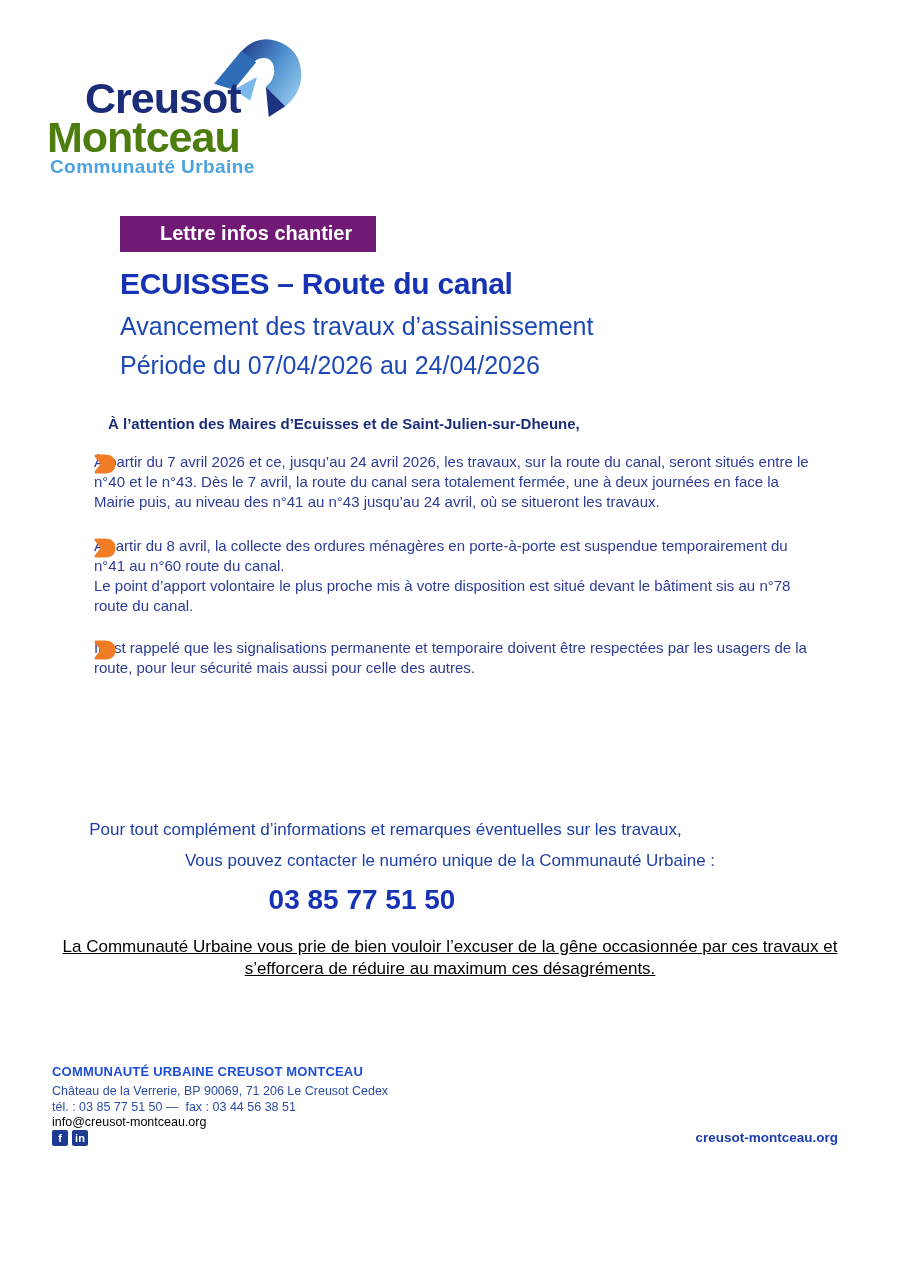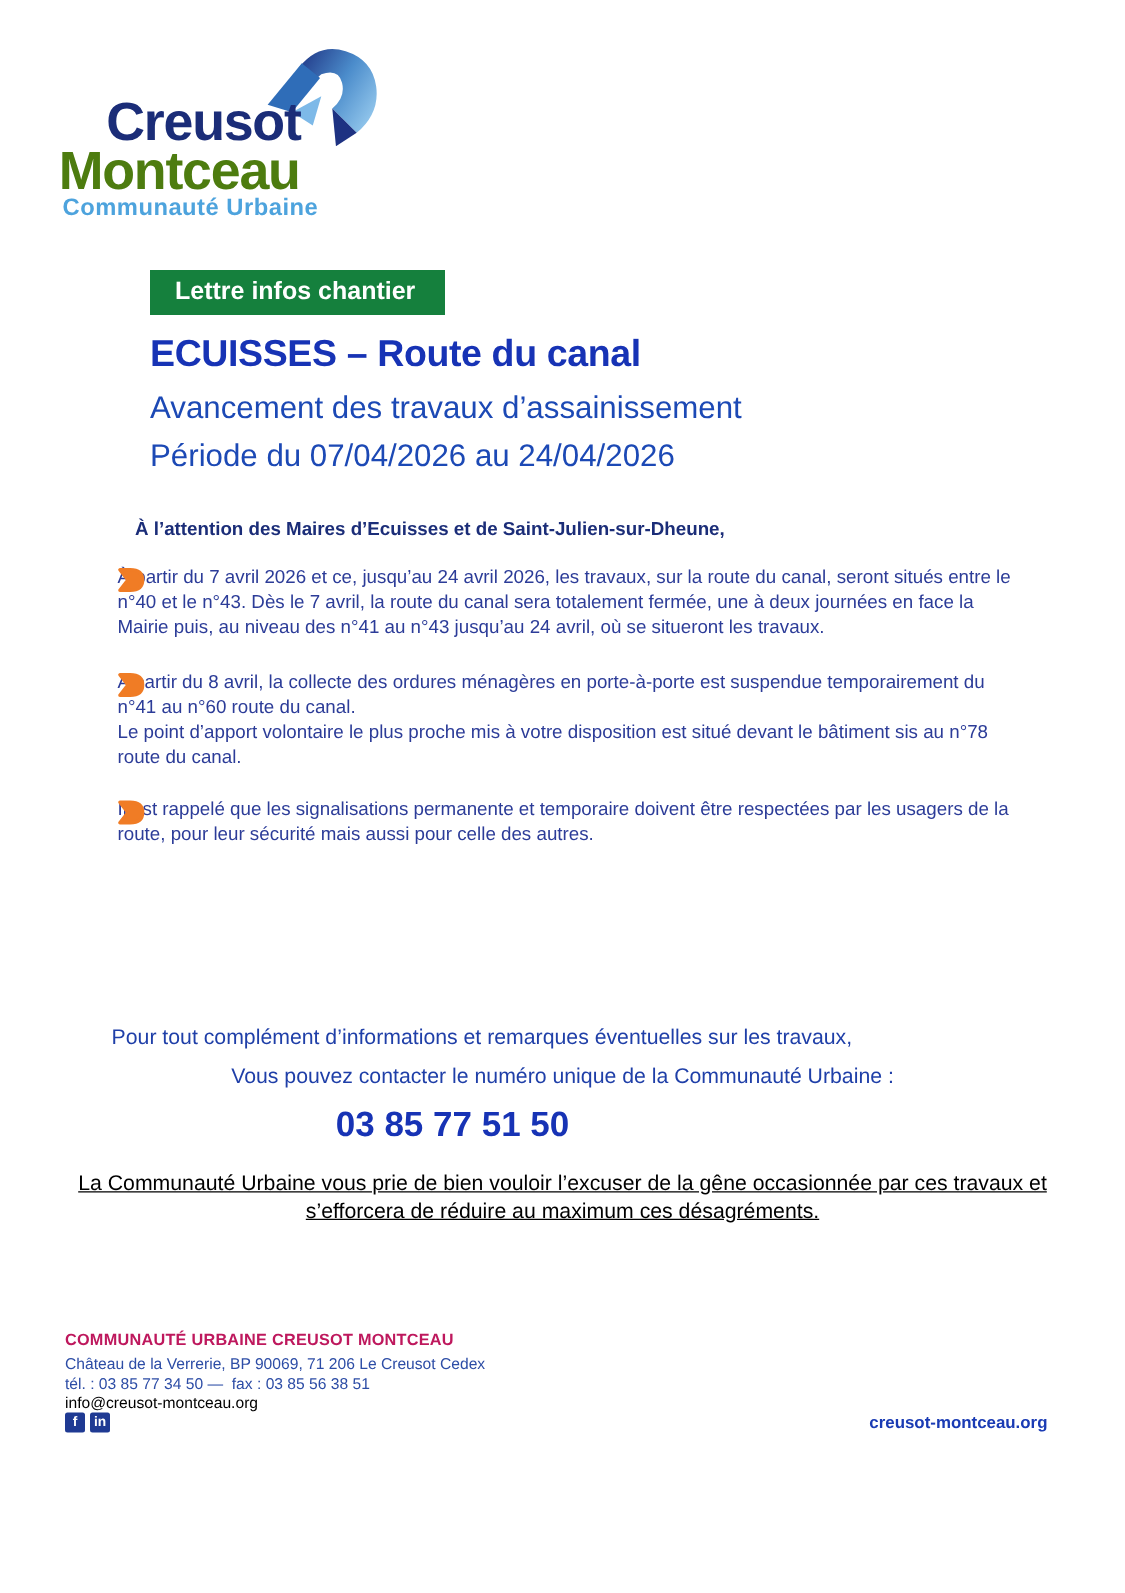--- a/index.html
+++ b/index.html
@@ -25,23 +25,23 @@
     font-size: 43px; font-weight: bold; color: #4d7c0f; letter-spacing: -1px;
   }
   .logo-tagline {
     position: absolute; left: 50px; top: 156px;
     font-size: 19px; font-weight: bold; color: #4da3dd; letter-spacing: 0.4px;
   }
 
   
   .banner {
     position: absolute; left: 120px; top: 216px;
-    background: #15803d; color: #ffffff;
+    background: #701a75; color: #ffffff;
     font-size: 20px; font-weight: bold;
-    padding: 6px 24px 7px 20px;
+    padding: 6px 24px 7px 40px;
   }
 
   
   .doc-title {
     position: absolute; left: 120px; top: 267px;
     font-size: 30px; font-weight: bold; color: #1733b5; letter-spacing: -0.3px;
   }
   .doc-subtitle1 {
     position: absolute; left: 120px; top: 312px;
     font-size: 25px; color: #1c49b5;
@@ -81,21 +81,21 @@
     text-align: center; font-size: 28px; font-weight: bold; color: #1733b5;
   }
   .closing {
     position: absolute; left: 45px; top: 936px; width: 810px;
     text-align: center; font-size: 17px; line-height: 22px; color: #000000; text-decoration: underline;
   }
 
   
   .footer-org {
     position: absolute; left: 52px; top: 1064px;
-    font-size: 13px; font-weight: bold; color: #be185d; letter-spacing: 0.2px;
+    font-size: 13px; font-weight: bold; color: #1d4ed8; letter-spacing: 0.2px;
   }
   .footer-address { position: absolute; left: 52px; top: 1084px; font-size: 12.5px; color: #2d4da6; }
   .footer-telfax  { position: absolute; left: 52px; top: 1100px; font-size: 12.5px; color: #2d4da6; white-space: pre; }
   .footer-email   { position: absolute; left: 52px; top: 1115px; font-size: 12.5px; color: #000000; }
   .footer-social  { position: absolute; left: 52px; top: 1130px; display: flex; gap: 4px; }
   .social-badge {
     width: 16px; height: 16px; border-radius: 2px;
     background: #1f3a93; color: #ffffff;
     font-size: 11px; font-weight: bold;
     display: flex; align-items: center; justify-content: center;
@@ -160,21 +160,21 @@
     <div class="bullet-text">Il est rappelé que les signalisations permanente et temporaire doivent être respectées par les usagers de la route, pour leur sécurité mais aussi pour celle des autres.</div>
   </div>
 
   <div class="contact-line1">Pour tout complément d’informations et remarques éventuelles sur les travaux,</div>
   <div class="contact-line2">Vous pouvez contacter le numéro unique de la Communauté Urbaine :</div>
   <div class="contact-phone">03 85 77 51 50</div>
   <div class="closing">La Communauté Urbaine vous prie de bien vouloir l’excuser de la gêne occasionnée par ces travaux et s’efforcera de réduire au maximum ces désagréments.</div>
 
   <div class="footer-org">COMMUNAUTÉ URBAINE CREUSOT MONTCEAU</div>
   <div class="footer-address">Château de la Verrerie, BP 90069, 71 206 Le Creusot Cedex</div>
-  <div class="footer-telfax">tél. : 03 85 77 34 50 —  fax : 03 85 56 38 51</div>
+  <div class="footer-telfax">tél. : 03 85 77 51 50 —  fax : 03 44 56 38 51</div>
   <div class="footer-email">info@creusot-montceau.org</div>
   <div class="footer-social">
     <div class="social-badge">f</div>
     <div class="social-badge">in</div>
   </div>
   <div class="footer-site">creusot-montceau.org</div>
 
 </div>
 
 </body></html>

